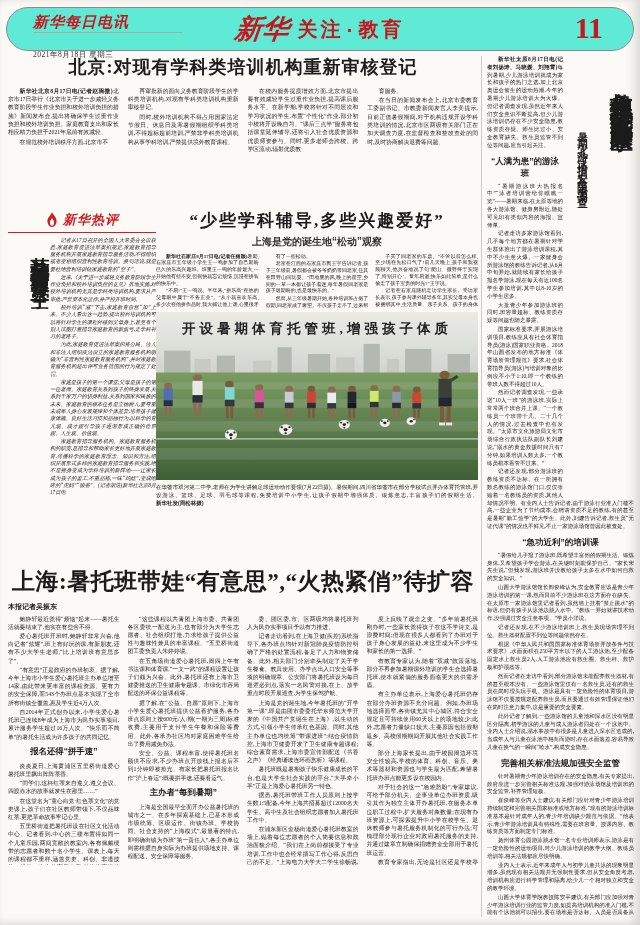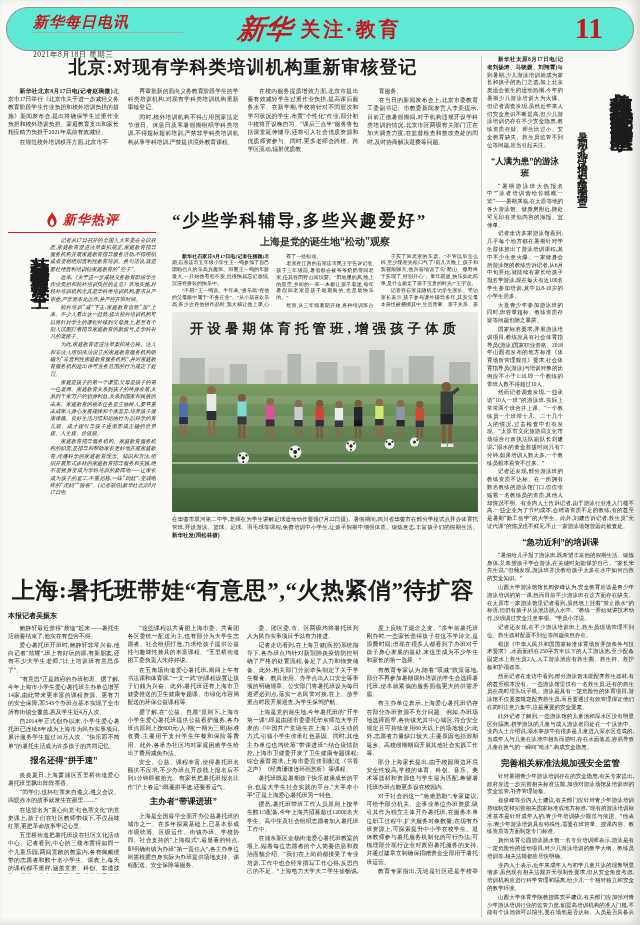--- a/index.html
+++ b/index.html
@@ -7,57 +7,57 @@
         font-family:"Liberation Serif",serif;color:#1c1c1c;
         box-shadow:inset -7px 0 10px rgba(0,0,0,.10), inset 0 -4px 6px rgba(0,0,0,.05);}
   
   .masthead{position:absolute;left:6px;top:7px;width:626px;height:42px;background:#5eead4;
             border:1px solid #8f8d89;border-radius:22px;}
   .mast-left{position:absolute;left:26px;top:5px;width:150px;}
   .mast-logo{color:#c8161e;font-weight:bold;font-size:15px;font-style:italic;letter-spacing:1px;line-height:1.2;}
   .mast-date{font-size:7.5px;color:#333;border-top:1px solid #aaa;padding-top:17px;margin-top:1px;letter-spacing:.5px;}
   .mast-center{position:absolute;left:0;right:0;top:0;height:42px;display:flex;align-items:center;justify-content:center;gap:8px;}
   .brand-script{color:#c8161e;font-size:27px;font-weight:bold;font-style:italic;transform:skewX(-6deg);}
-  .section-title{color:#c8161e;font-size:20px;font-weight:bold;letter-spacing:3px;font-family:Liberation Sans, sans-serif;}
+  .section-title{color:#c8161e;font-size:20px;font-weight:bold;letter-spacing:3px;font-family:Liberation Mono, monospace;}
   .mast-page-num{position:absolute;right:30px;top:3px;color:#c8161e;font-size:30px;font-weight:bold;}
   
   .para{margin:0 0 1px 0;text-indent:2em;text-align:justify;}
   .para b{font-weight:bold;}
   .col-subhead{font-weight:bold;text-align:center;font-size:1.45em;margin:5px 0 4px;
                font-family:Liberation Sans, sans-serif;}
   .ncol{flex:1;overflow:hidden;}
   
   .main-col{position:absolute;left:8px;top:56px;width:470px;}
   .bj-headline{font-size:18px;font-weight:bold;text-align:center;letter-spacing:1px;line-height:1.25;}
   .bj-subheadline{font-size:11px;color:#4a4a4a;text-align:center;margin-top:4px;font-weight:bold;
                   font-family:"Liberation Sans",sans-serif;}
   .bj-body{display:flex;gap:9px;height:116px;overflow:hidden;margin-top:8px;font-size:5.8px;line-height:1.45;}
-  .row-b{display:flex;gap:16px;margin-top:6px;height:348px;}
+  .row-b{display:flex;gap:0;margin-top:6px;height:348px;}
   
   .hot-box{width:148px;overflow:hidden;}
   .hot-label-bar{display:flex;align-items:center;justify-content:center;gap:4px;
                  border-bottom:1.5px solid #cf1f23;padding:2px 0 3px;}
   .hot-label{color:#cf1f23;font-weight:bold;font-style:italic;font-size:13px;letter-spacing:1px;}
   .hot-content{display:flex;margin-top:4px;height:318px;overflow:hidden;}
   .hot-vtitle{writing-mode:vertical-rl;font-size:19px;font-weight:bold;line-height:1.05;
               letter-spacing:2px;padding-top:4px;width:42px;flex:none;}
   .hot-text{flex:1;font-size:5.2px;line-height:1.4;font-style:italic;overflow:hidden;}
   
   .mid-sec{flex:1;overflow:hidden;}
-  .sjz-headline{font-size:17px;font-weight:bold;text-align:left;letter-spacing:2px;}
+  .sjz-headline{font-size:17px;font-weight:bold;text-align:center;letter-spacing:2px;}
   .sjz-subheadline{font-size:10px;text-align:center;margin-top:3px;font-weight:bold;
                    font-family:"Liberation Sans",sans-serif;color:#333;}
   .sjz-body{display:flex;gap:7px;height:54px;overflow:hidden;margin-top:5px;font-size:5px;line-height:1.35;}
-  .photo-block{position:relative;height:200px;margin-top:4px;overflow:hidden;background:#14b8a6;}
+  .photo-block{position:relative;height:168px;margin-top:4px;overflow:hidden;background:#14b8a6;}
   .photo-title{position:absolute;top:8px;left:0;right:0;text-align:center;z-index:3;
                font-size:13.5px;font-weight:bold;letter-spacing:4px;color:#222;}
   .photo-caption{font-size:5.5px;line-height:1.5;margin-top:3px;text-align:justify;}
   .photo-caption b{font-weight:bold;white-space:nowrap;}
   
-  .sh-headline{font-size:23px;font-weight:bold;text-align:center;letter-spacing:.5px;margin-top:18px;}
+  .sh-headline{font-size:23px;font-weight:bold;text-align:center;letter-spacing:.5px;margin-top:9px;}
   .sh-byline{font-size:7px;font-weight:bold;margin:5px 0 3px;font-family:"Liberation Sans",sans-serif;}
   .sh-body{display:flex;gap:8px;height:250px;overflow:hidden;font-size:5.8px;line-height:1.42;}
   
   .divider-v{position:absolute;left:481px;top:56px;bottom:8px;width:0;border-left:1px solid #ccc9c4;}
   .right-col{position:absolute;left:487px;top:56px;width:147px;height:861px;overflow:hidden;
              font-size:5.5px;line-height:1.42;}
   .vtitle-block{float:right;width:66px;height:418px;margin:10px 0 8px 5px;display:flex;}
   .v-sub{writing-mode:vertical-rl;font-size:10.5px;font-weight:bold;letter-spacing:5px;
          margin-top:58px;width:22px;flex:none;font-family:"Liberation Sans",sans-serif;}
   .v-main{writing-mode:vertical-rl;font-size:23px;font-weight:bold;line-height:1.15;
@@ -329,21 +329,21 @@
           <p class="para">炎炎夏日,上海黄浦区五里桥街道爱心暑托班里飘出阵阵茶香。</p>
           <p class="para">“同学们,这杯红茶来自遵义,遵义会议、四渡赤水的故事就发生在那里……”</p>
           <p class="para">在这堂名为“童心向党·红色茶文化”的党史课上,孩子们在社区教师带领下,不仅品味红茶,更把革命故事牢记心里。</p>
           <p class="para">五里桥街道把暑托班设在社区文化活动中心。记者看到,中心的三楼布置得如同一个儿童乐园,两间宽敞的教室内,各有佩戴绶带的志愿者和数十名小学生。课表上,每天的课程都不重样,涵盖党史、科创、非遗技艺、棋艺、生命教育等内容,并为体育锻炼留足了时间。</p>
         </div>
       <div class="ncol">
           <p class="para">“这些课程以共青团上海市委、共青团各区委统一配送为主,也有部分为大学生志愿者、社会组织打造,力求给孩子提供公益性与趣味性兼具的丰富课程。”五里桥街道团工委负责人朱婷婷说。</p>
           <p class="para">在五角场街道爱心暑托班,周四上午有书法课和体育课,“一文一武”的课程设置让孩子们颇为兴奋。此外,暑托班还有上海市卫健委推送的卫生健康专题课、市绿化市容局配送的环保公益课程等。</p>
           <p class="para">据了解,在“公益、自愿”原则下,上海市小学生爱心暑托班提供公益看护服务,各办班点原则上按600元/人/期(一期为三周)标准收费,主要用于支付学生午餐和保险等费用。此外,各承办社区均对家庭困难学生给出了费用减免办法。</p>
           <p class="para">安全、公益、课程丰富,使得暑托班名额供不应求,不少办班点开放线上报名后不到1分钟即被抢光。有家长把暑托班报名比作“沪上春运”:既要拼手速,还要看运气。</p>
-          <div class="col-subhead">主办者“带课进班”</div>
+          <div class="col-subhead">主办者“每到暑期”</div>
           <p class="para">上海是全国最早全面开办公益暑托班的城市之一。在多年探索基础上,已基本形成市级统筹、区级运作、街镇办班、学校协同、社会支持的“上海模式”,最显著的特点,即明确街镇为办班“第一责任人”,各主办单位则需根据自身实际为办班提供场地支持、课程配送、安全保障等服务。</p>
         </div>
       <div class="ncol">
           <p class="para">委、团区委,市、区两级均将暑托班列入为民办实事项目予以有力推进。</p>
           <p class="para">记者走访看到,在上海卫健(疾控)系统指导下,各办班点均针对新冠肺炎疫情防控明确了严格的处置流程,备足了人力和物资储备。此外,相关部门分别牵头制定了关于学生餐食、教具使用、办学点出入口安全等事项的明确规章。公安部门将暑托班设为每日巡逻必到点,落实一名民警对接,在上、放学重点时段开展巡查,为学生保驾护航。</p>
           <p class="para">上海是党的诞生地,今年暑托班的“开学第一课”,即是由团市委委托华东师范大学开发的《中国共产党诞生在上海》,以生动的方式,引领小学生传承红色基因。同时,其他主办单位也均统筹“带课进班”:结合疫情防控,上海市卫健委开发了卫生健康专题课程;综合素育需求,上海市委宣传部配送《书香之声》《经典诵读连环画赏析》等课程。</p>
           <p class="para">暑托班既是暑期孩子快乐健康成长的平台,也是大学生社会实践的平台,“大手牵小手”正是上海爱心暑托班另一特色。</p>
           <p class="para">据悉,暑托班带班工作人员原则上按学生数1:5配备,今年上海共招募超过12000名大学生、高中生及社会组织志愿者加入暑托班工作中。</p>
           <p class="para">在浦东新区金杨街道爱心暑托班教室的墙上,贴着每位志愿者的个人简要信息和政治面貌介绍。“我们在上岗前都接受了专业培训,工作中也会经常撰写工作心得,反思自己的不足。”上海电力大学大二学生徐畅说,自己很珍惜这次实践机会,不仅是给孩子们带去快乐,更是让自己认识社会、走进基层。</p>
         </div>

